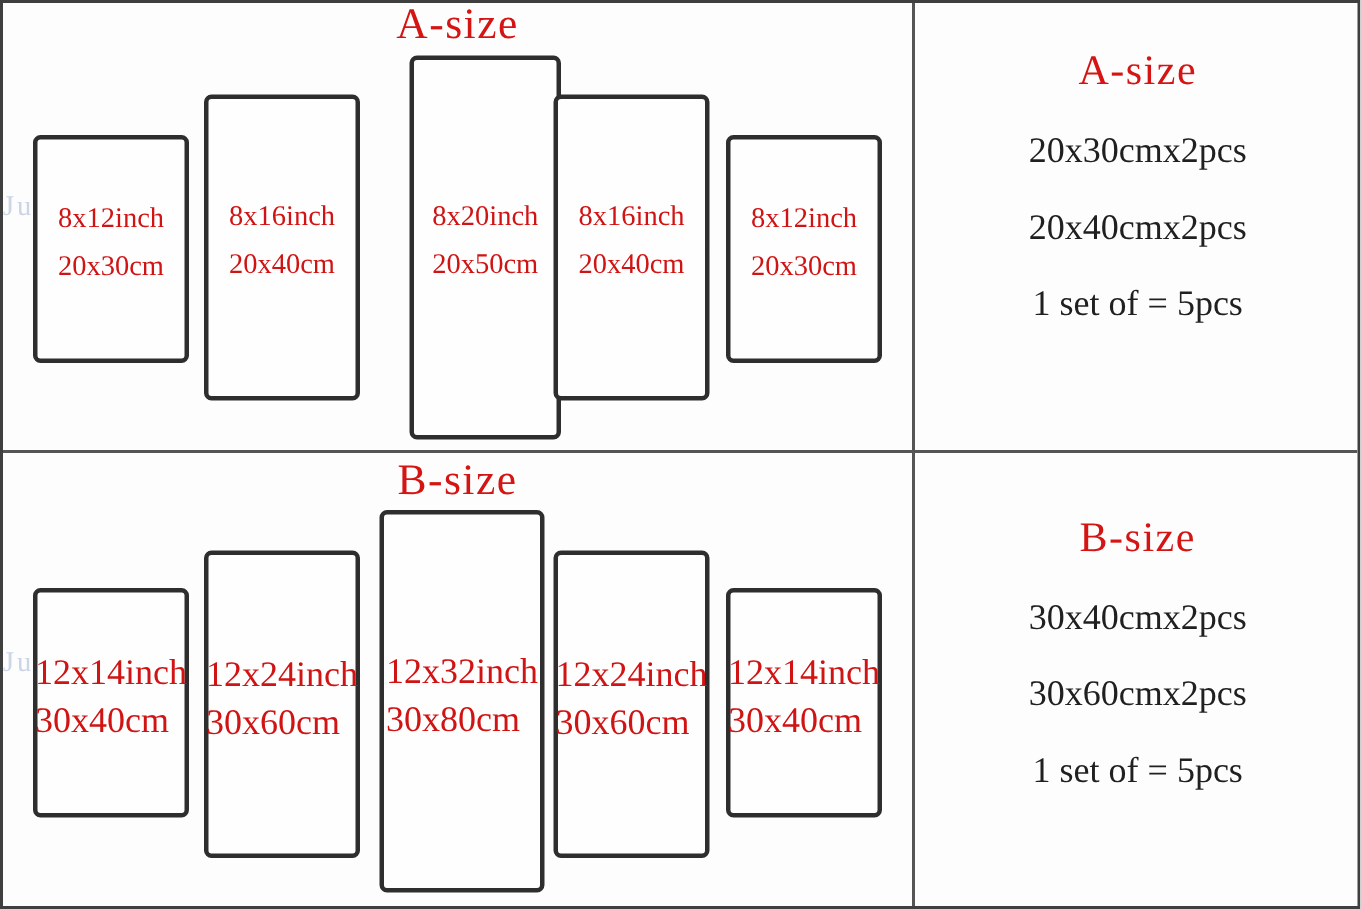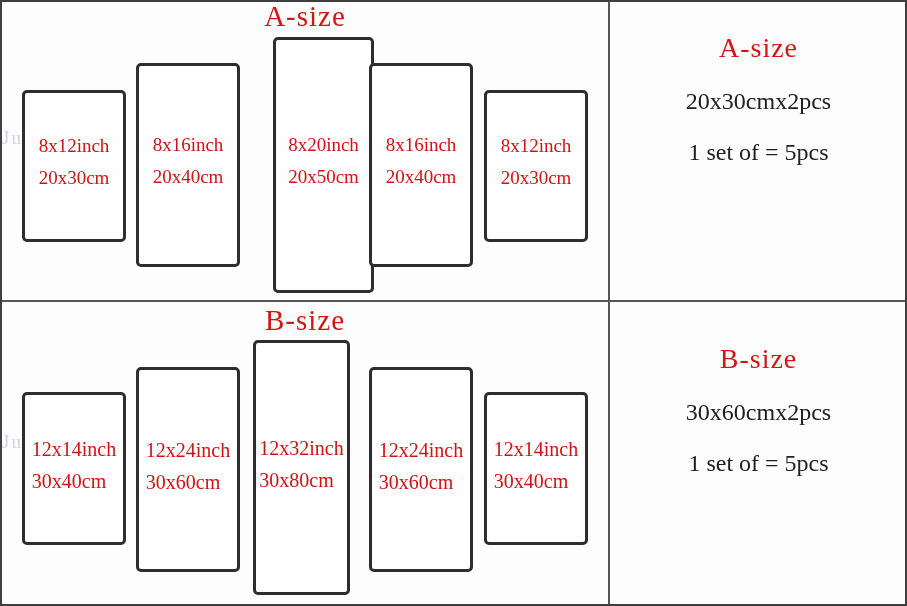--- a/index.html
+++ b/index.html
@@ -63,31 +63,31 @@
     align-items: flex-start;
     transform: translateY(-4px);
     gap: 10px;
   }
   .panel-line {
     color: #d01313;
     white-space: nowrap;
     line-height: 22px;
   }
   #sec-a .panel-line { font-size: 19px; }
-  #sec-b .panel-line { font-size: 20px; }
+  #sec-b .panel-line { font-size: 24px; }
   
   #sec-a .p1 { left: 20px;  top: 88px; width: 104px; height: 152px; }
   #sec-a .p2 { left: 134px; top: 61px; width: 104px; height: 204px; }
   #sec-a .p3 { left: 251px; top: 35px; width: 101px; height: 256px; margin-left: 20px; }
   #sec-a .p4 { left: 367px; top: 61px; width: 104px; height: 204px; }
   #sec-a .p5 { left: 482px; top: 88px; width: 104px; height: 152px; }
   
   #sec-b .p1 { left: 20px;  top: 89px; width: 104px; height: 153px; }
   #sec-b .p2 { left: 134px; top: 64px; width: 104px; height: 205px; }
-  #sec-b .p3 { left: 251px; top: 37px; width: 97px; height: 255px; }
+  #sec-b .p3 { left: 251px; top: 37px; width: 110px; height: 255px; }
   #sec-b .p4 { left: 367px; top: 64px; width: 104px; height: 205px; }
   #sec-b .p5 { left: 482px; top: 89px; width: 104px; height: 153px; }
 
   .watermark {
     position: absolute;
     left: 0;
     font-size: 19px;
     color: rgba(140, 165, 200, 0.45);
     letter-spacing: 2px;
   }
@@ -198,24 +198,26 @@
       <div class="label-wrap">
         <span class="panel-line">12x14inch</span>
         <span class="panel-line">30x40cm</span>
       </div>
     </div>
   </div>
 
   <div class="side-block" id="side-a">
     <div class="side-title">A-size</div>
     <div class="side-item">20x30cmx2pcs</div>
+    <div class="side-item">20x40cmx2pcs</div>
     <div class="side-item">1 set of = 5pcs</div>
   </div>
 
   <div class="side-block" id="side-b">
     <div class="side-title">B-size</div>
+    <div class="side-item">30x40cmx2pcs</div>
     <div class="side-item">30x60cmx2pcs</div>
     <div class="side-item">1 set of = 5pcs</div>
   </div>
 
   <div class="divider-h"></div>
   <div class="divider-v"></div>
 </div>
 
 </body></html>

